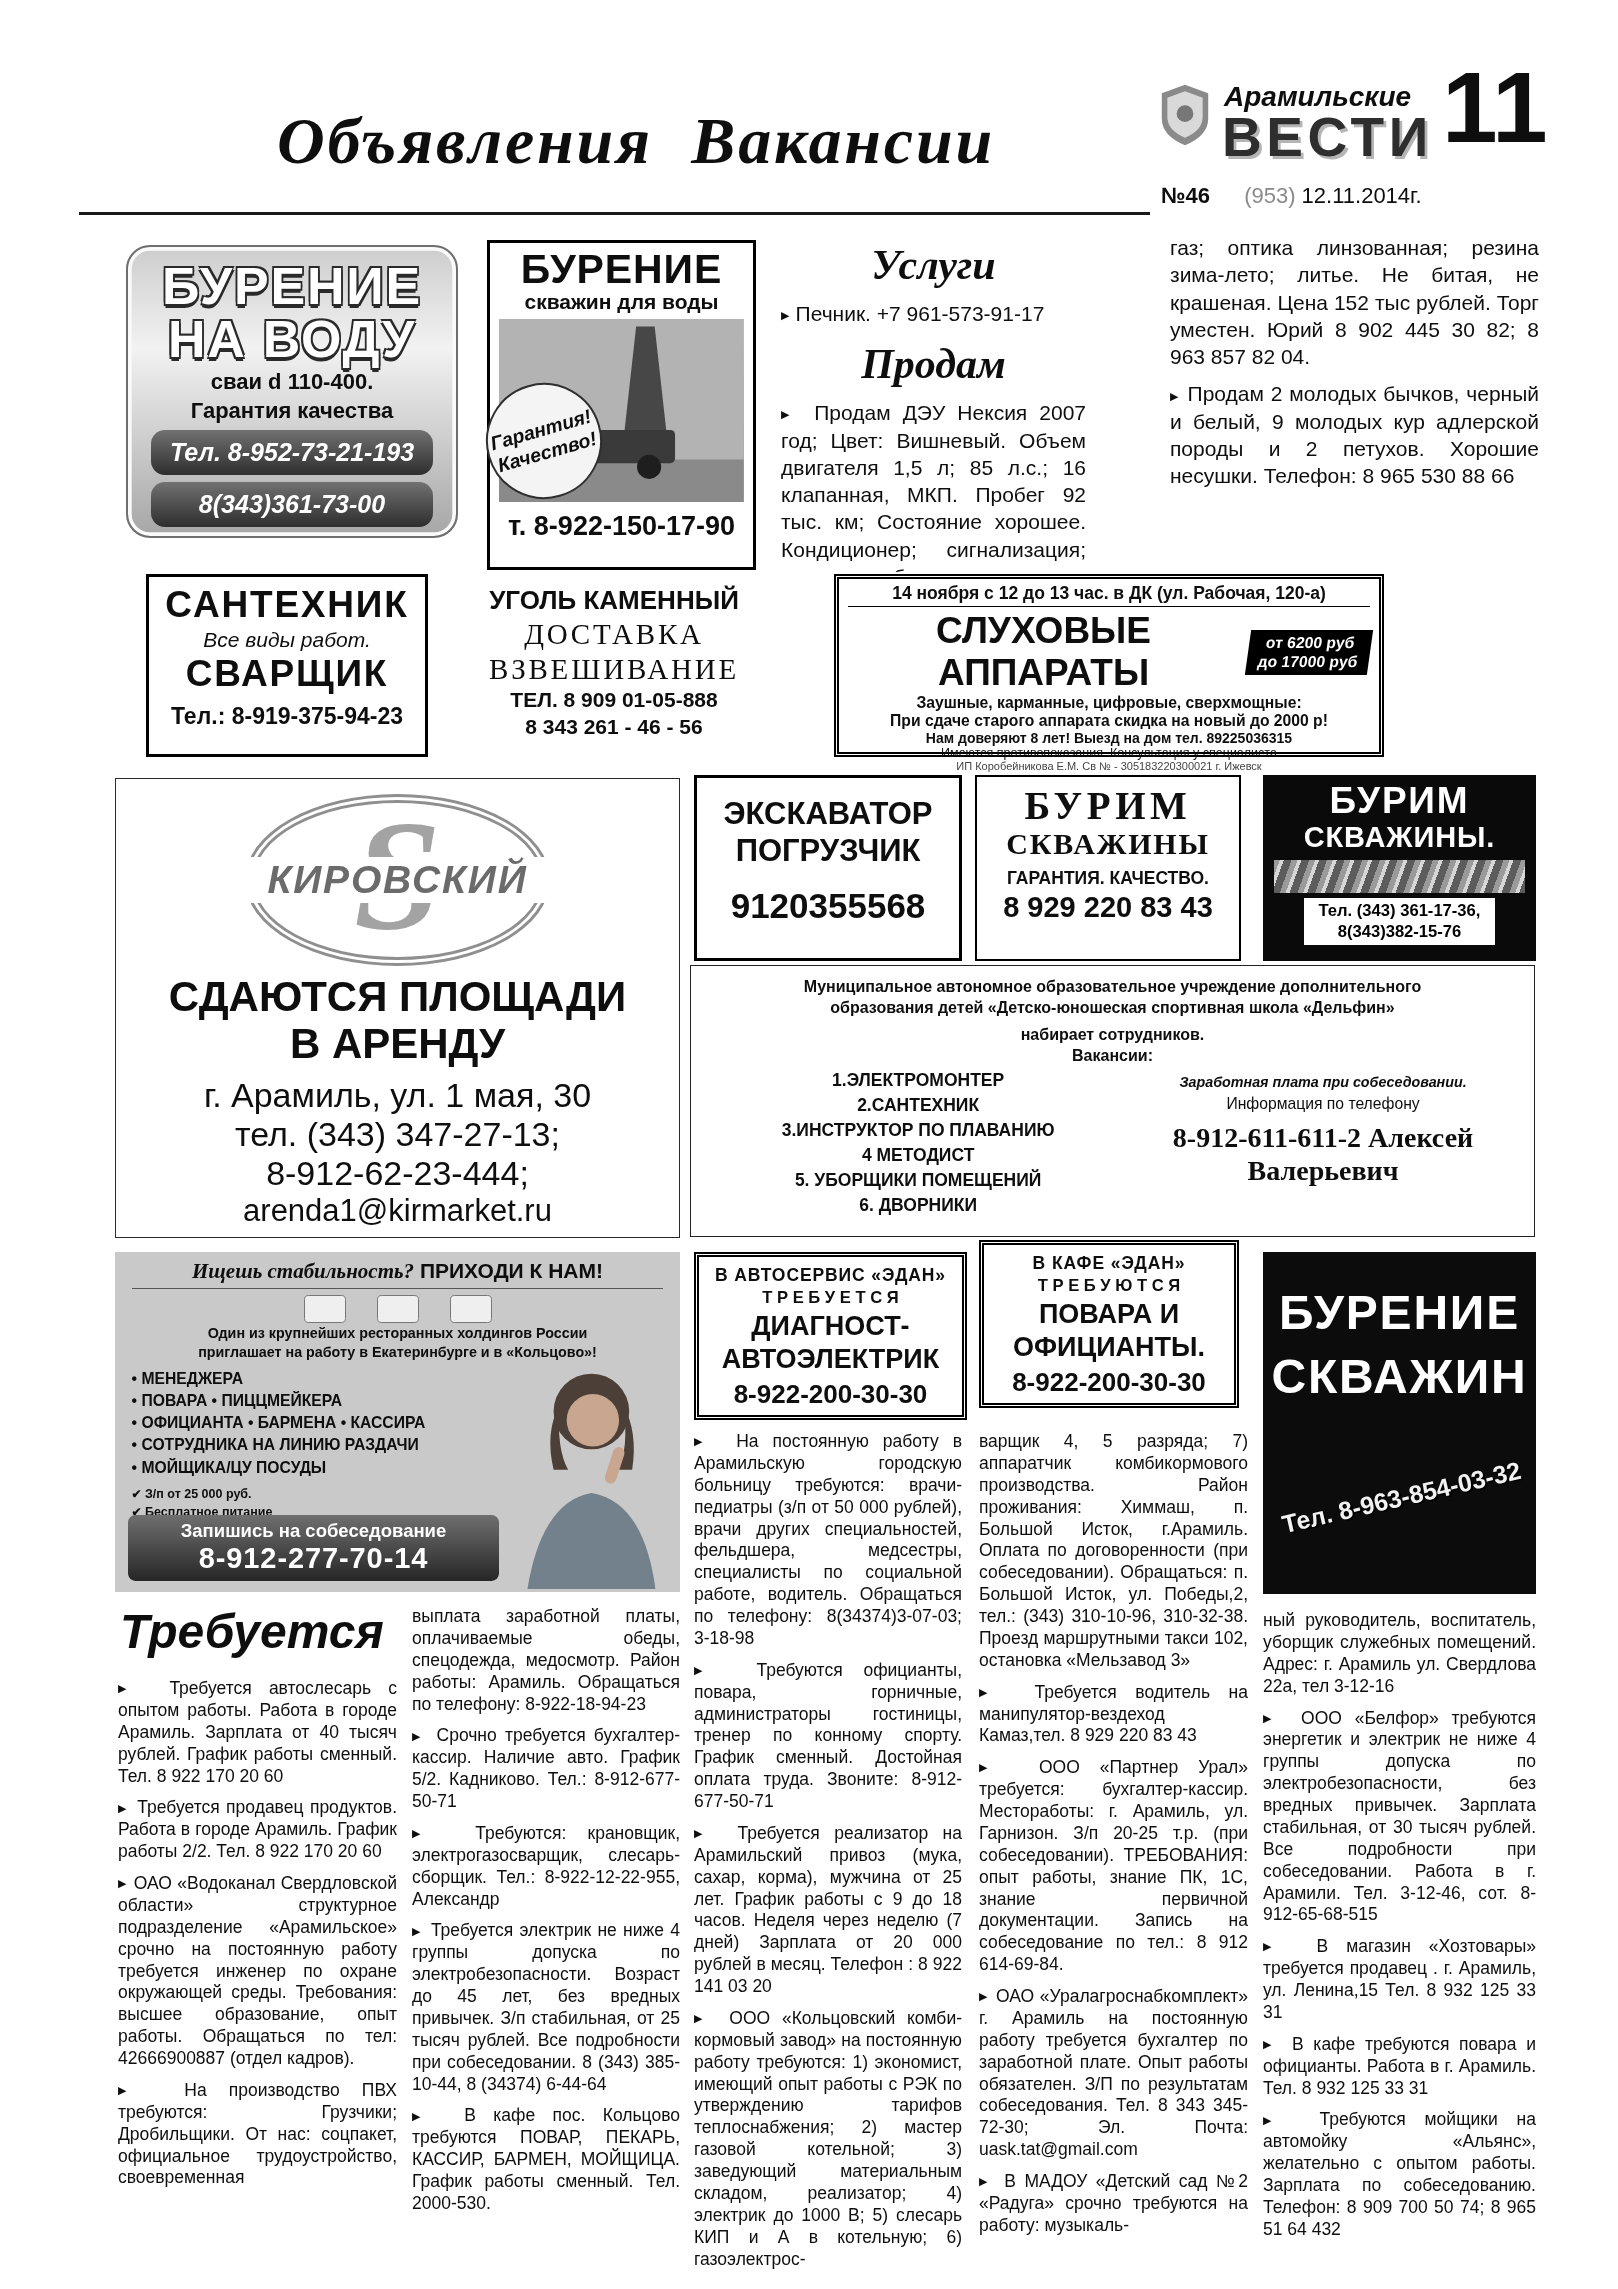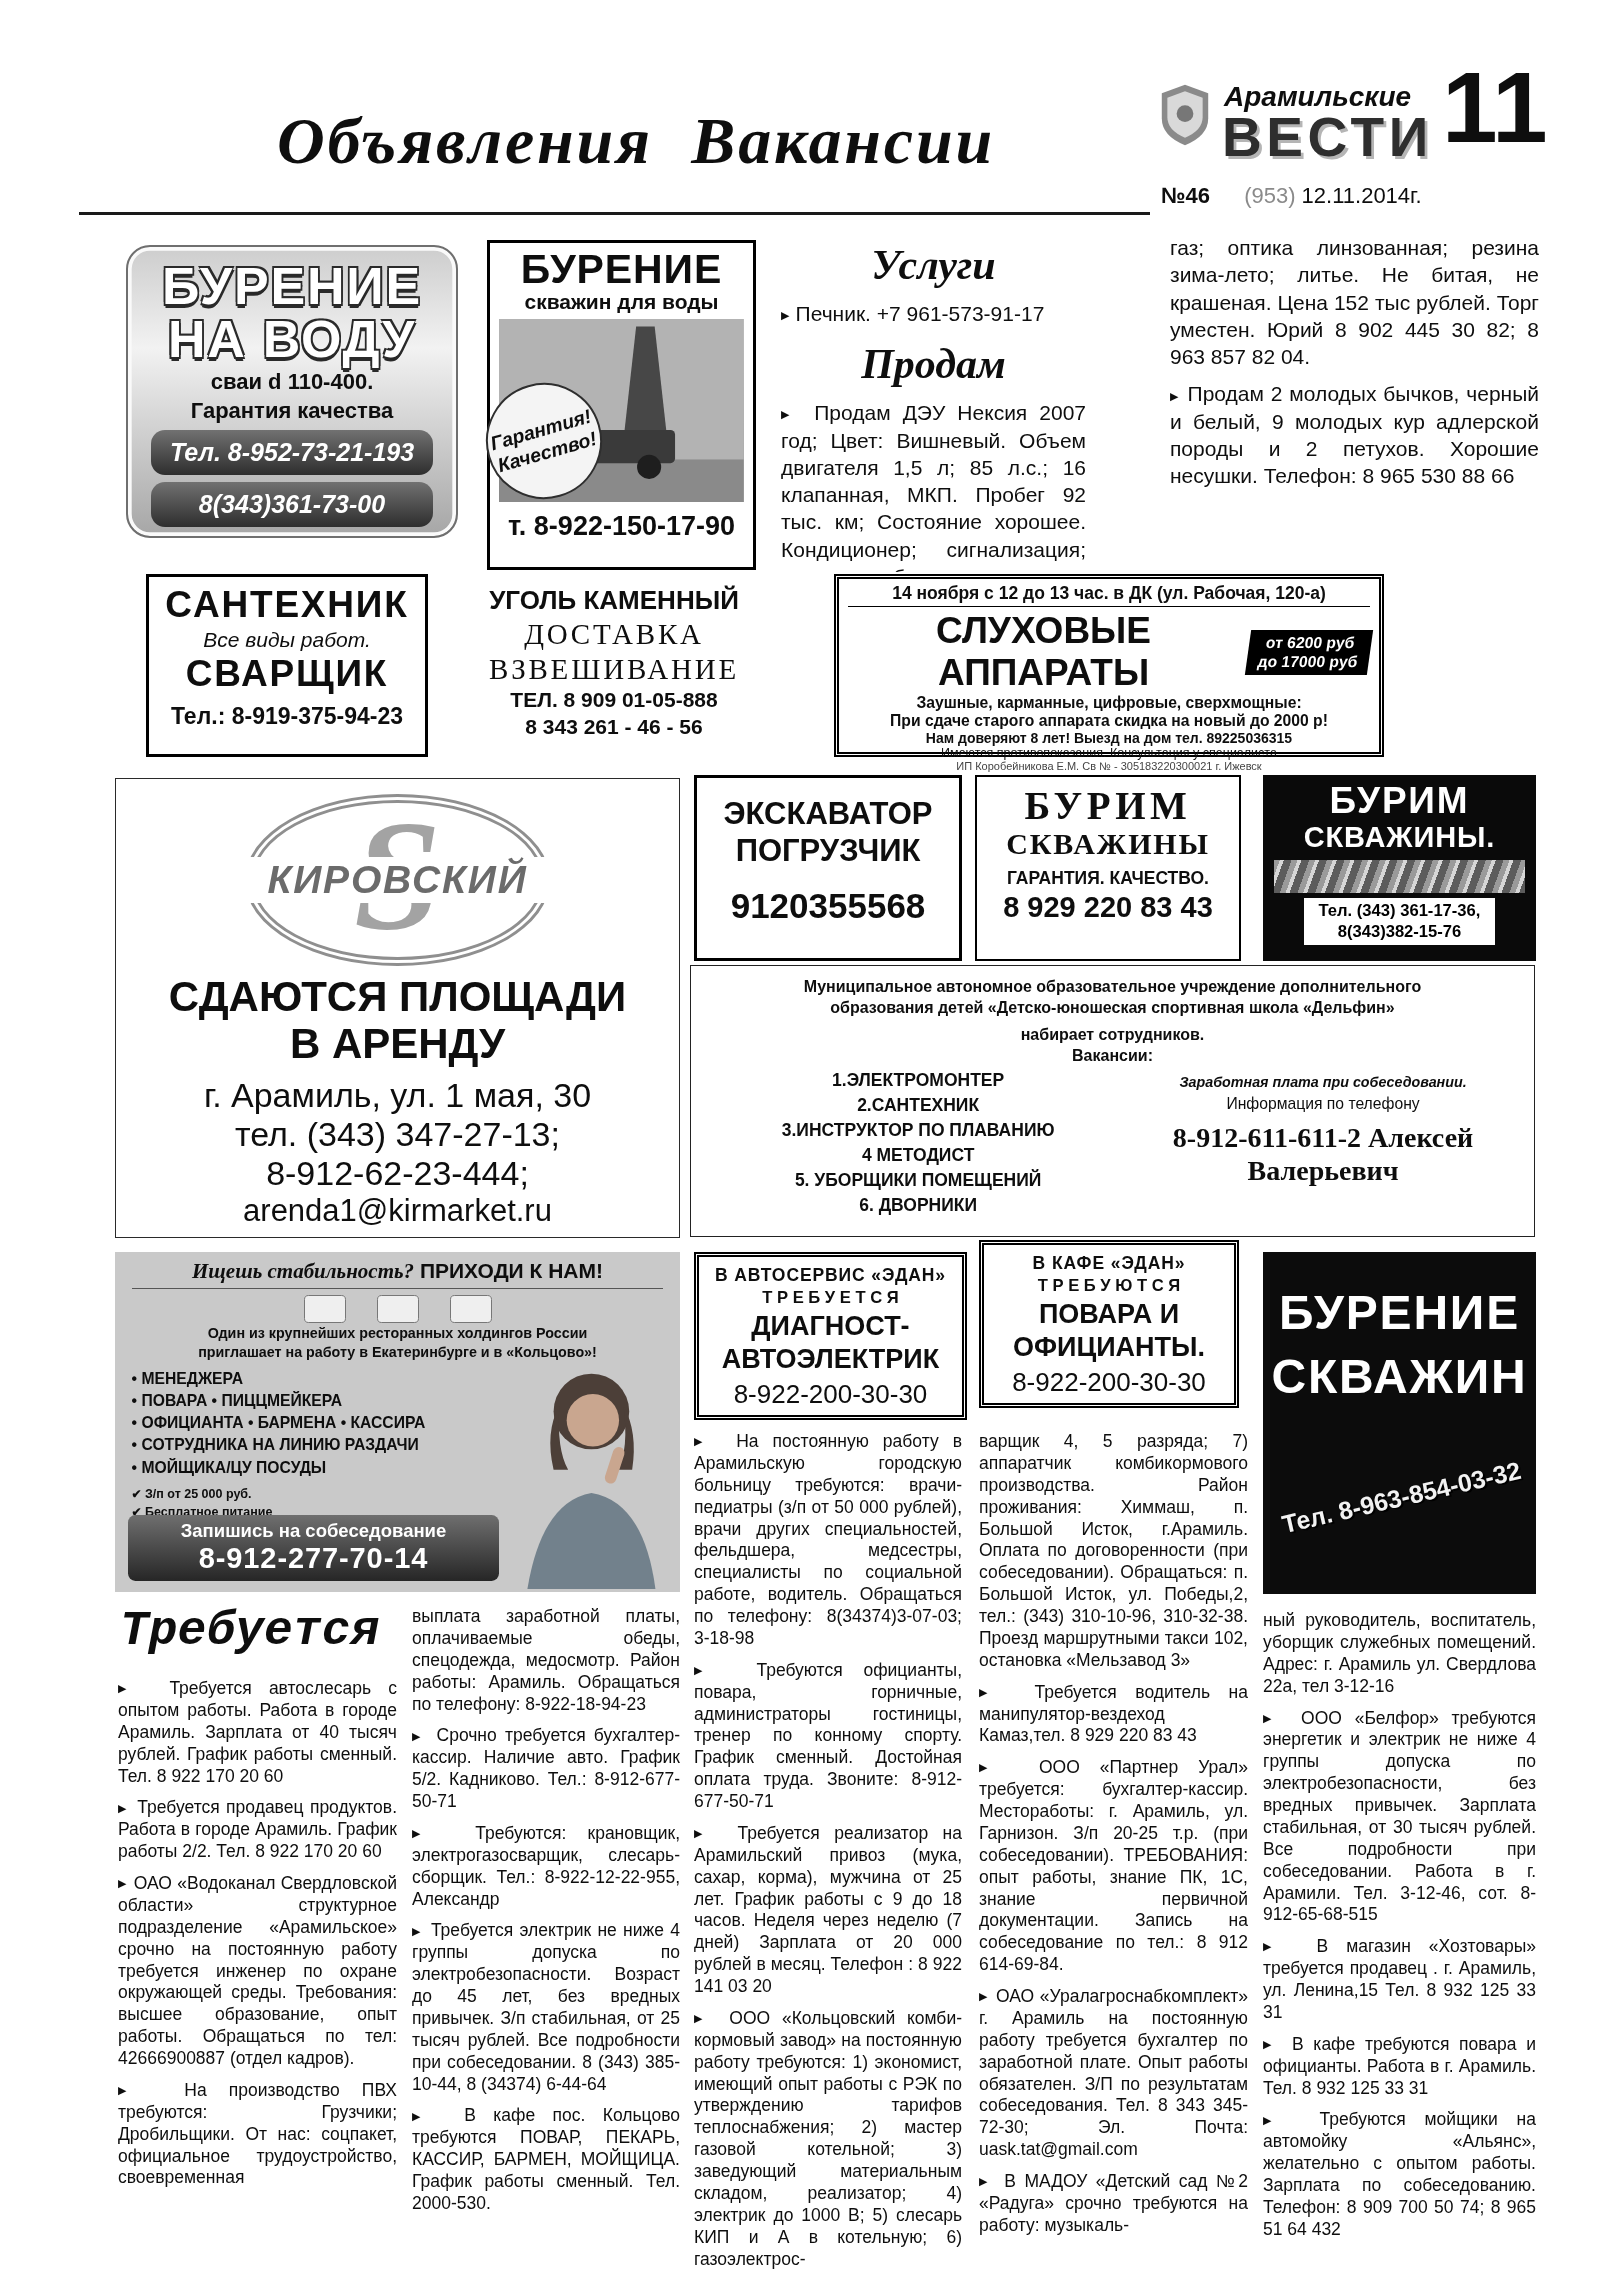--- a/index.html
+++ b/index.html
@@ -18,21 +18,21 @@
   .issue .no{font-weight:700;}
   .issue .num{color:#8a8a8a;margin-left:28px;}
 
   
   .txtcol{position:absolute;text-align:justify;font-size:17.5px;line-height:1.25;overflow:hidden;hyphens:auto;}
   .txtcol p{margin-bottom:10px;}
   .itm::before{content:"\25B6\00A0\00A0";font-size:11px;position:relative;top:-1.8px;}
   .cont::before{content:none !important;}
   .bigcol{font-size:21px;line-height:1.3;}
   .sec-h{font-family:"Liberation Serif","DejaVu Serif",serif;font-style:italic;font-weight:700;font-size:42px;text-align:center;margin:0 0 7.4px;}
-  .sec-h2{position:absolute;left:120px;top:1604px;font-family:Liberation Mono, monospace;font-style:italic;font-weight:700;font-size:48px;}
+  .sec-h2{position:absolute;left:120px;top:1604px;font-family:Liberation Sans, sans-serif;font-style:italic;font-weight:700;font-size:48px;}
 
   
   .bv{background:linear-gradient(180deg,#cdcdcd,#f2f2f2 35%,#a6a6a6);border:2.8px solid #6f6f6f;border-radius:24px;box-shadow:inset 0 0 0 3.7px #fafafa;text-align:center;padding-top:13px;}
   .bv-t{font-size:52px;font-weight:800;line-height:1.02;letter-spacing:1.8px;color:#fff;
         text-shadow:-1.8px -1.8px 0 #2a2a2a,1.8px -1.8px 0 #2a2a2a,-1.8px 1.8px 0 #2a2a2a,1.8px 1.8px 0 #2a2a2a,0 3.7px 0 #2a2a2a;}
   .bv-s{font-size:22px;font-weight:700;margin-top:2.8px;}
   .bv-p{width:86%;margin:6.5px auto 0;background:linear-gradient(#717171,#2e2e2e);border-radius:14px;color:#fff;font-style:italic;font-weight:700;font-size:25px;padding:8px 0;}
 
   
   .bs{border:3.7px solid #000;background:#fff;text-align:center;padding-top:5.5px;position:absolute;}
@@ -122,21 +122,21 @@
   .stb-cta{position:absolute;left:13px;bottom:11px;width:371px;background:linear-gradient(#6f6f6f,#262626);color:#fff;text-align:center;border-radius:7.4px;padding:4.6px 0 6.5px;}
   .stb-cta .t{font-size:18.5px;font-weight:600;}
   .stb-cta .p{font-size:29px;font-weight:800;letter-spacing:0.9px;}
   .stb-woman{position:absolute;right:3.7px;bottom:0;}
 
   
   .ed{border:5.5px double #000;text-align:center;padding-top:8.3px;position:absolute;background:#fff;}
   .ed1{font-size:17.5px;font-weight:600;letter-spacing:0.9px;}
   .ed2{font-size:16.6px;font-weight:600;margin-top:1.8px;}
   .ed3{font-size:27px;font-weight:800;line-height:1.12;margin-top:2.8px;}
-  .ed-ph{font-size:26px;font-weight:400;margin-top:4.6px;}
+  .ed-ph{font-size:26px;font-weight:700;margin-top:4.6px;}
 
   
   .bsk{background:#0c0c0c;color:#fff;position:absolute;}
   .bsk1{font-size:48px;font-weight:800;text-align:center;margin-top:33px;letter-spacing:1.8px;}
   .bsk2{font-size:48px;font-weight:800;text-align:center;margin-top:9.2px;letter-spacing:1.8px;}
   .bsk-ph{position:absolute;left:-9.2px;top:231px;width:295px;text-align:center;transform:rotate(-13deg);font-size:25px;font-weight:800;color:#f2f2f2;text-shadow:1.8px 1.8px 0 #000;}
 </style>
 </head>
 <body>
 

